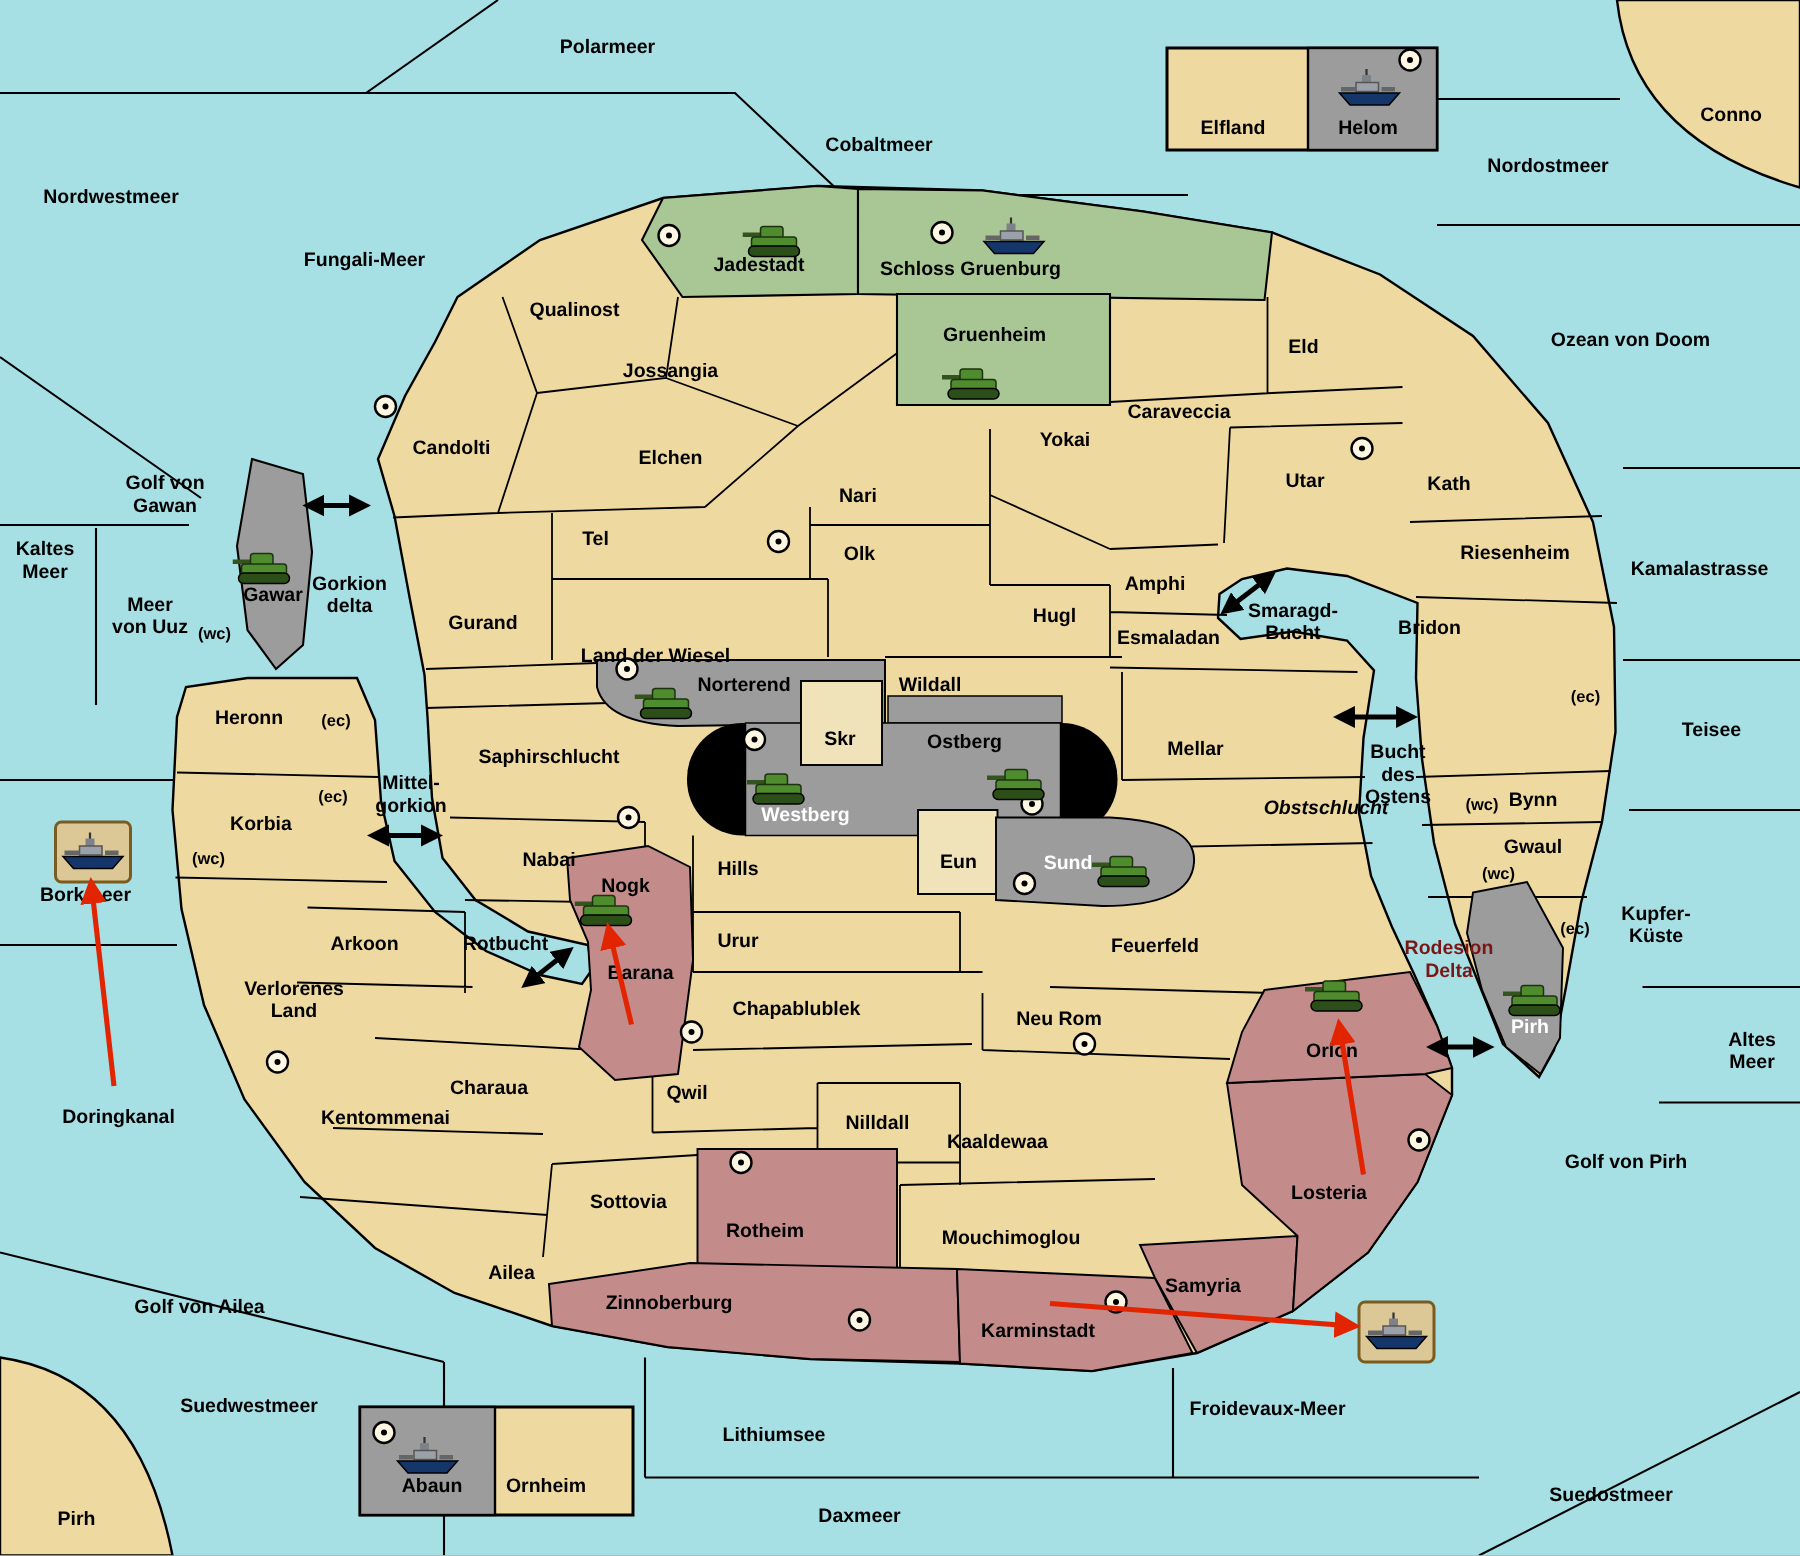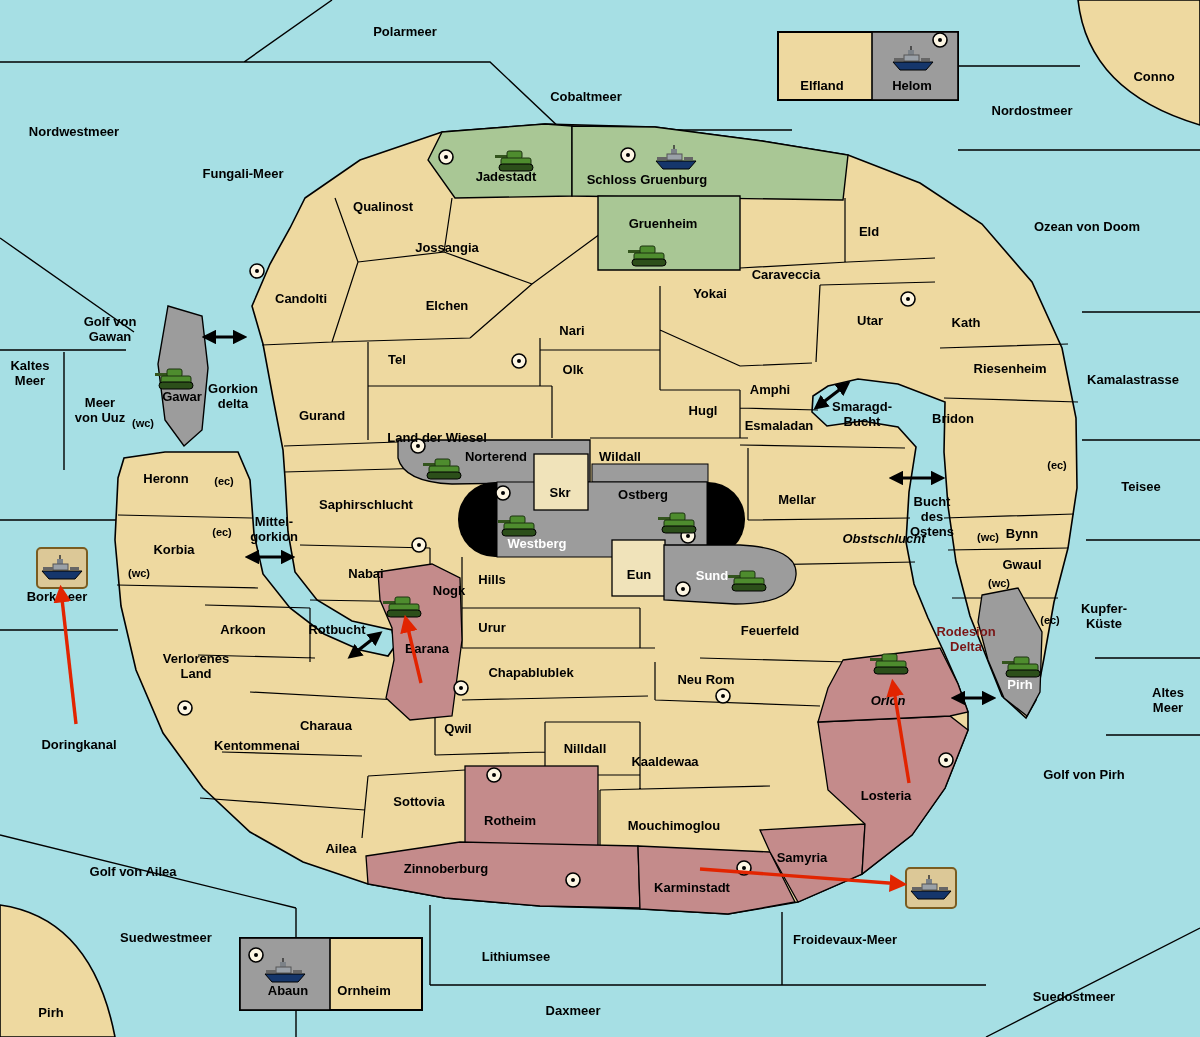--- a/index.html
+++ b/index.html
@@ -243,38 +243,38 @@
       <div class="lbl region light" style="left: 537px; top: 544px;">Westberg</div>
       <div class="lbl region" style="left: 797px; top: 500px;">Mellar</div>
       <div class="lbl region" style="left: 884px; top: 539px; font-style: italic;">Obstschlucht</div>
       <div class="lbl region" style="left: 639px; top: 575px;">Eun</div>
       <div class="lbl region light" style="left: 712px; top: 576px;">Sund</div>
       <div class="lbl region" style="left: 492px; top: 628px;">Urur</div>
       <div class="lbl region" style="left: 770px; top: 631px;">Feuerfeld</div>
       <div class="lbl region" style="left: 243px; top: 630px;">Arkoon</div>
       <div class="lbl region" style="left: 196px; top: 667px;">Verlorenes
 Land</div>
-      <div class="lbl region" style="left: 417px; top: 591px; margin-left: 32px;">Nogk</div>
+      <div class="lbl region" style="left: 417px; top: 591px;">Nogk</div>
       <div class="lbl region" style="left: 427px; top: 649px;">Barana</div>
       <div class="lbl region" style="left: 531px; top: 673px;">Chapablublek</div>
       <div class="lbl region" style="left: 706px; top: 680px;">Neu Rom</div>
       <div class="lbl region" style="left: 458px; top: 729px;">Qwil</div>
       <div class="lbl region" style="left: 575px; top: 749px; padding-left: 20px;">Nilldall</div>
       <div class="lbl region" style="left: 665px; top: 762px;">Kaaldewaa</div>
       <div class="lbl region" style="left: 326px; top: 726px;">Charaua</div>
       <div class="lbl region" style="left: 257px; top: 746px;">Kentommenai</div>
       <div class="lbl region" style="left: 419px; top: 802px;">Sottovia</div>
       <div class="lbl region" style="left: 510px; top: 821px;">Rotheim</div>
       <div class="lbl region" style="left: 674px; top: 826px;">Mouchimoglou</div>
       <div class="lbl region" style="left: 341px; top: 849px;">Ailea</div>
       <div class="lbl region" style="left: 446px; top: 869px;">Zinnoberburg</div>
       <div class="lbl region" style="left: 692px; top: 888px;">Karminstadt</div>
       <div class="lbl region" style="left: 802px; top: 858px;">Samyria</div>
       <div class="lbl region" style="left: 886px; top: 796px;">Losteria</div>
-      <div class="lbl region" style="left: 888px; top: 701px; font-style: italic;">Orlon</div>
+      <div class="lbl region" style="left: 888px; top: 701px;">Orlon</div>
       <div class="lbl region light" style="left: 1020px; top: 685px;">Pirh</div>
       <div class="lbl region" style="left: 1022px; top: 565px;">Gwaul</div>
       <div class="lbl region" style="left: 1022px; top: 534px;">Bynn</div>
       <div class="lbl region" style="left: 182px; top: 397px;">Gawar</div>
       <div class="lbl region" style="left: 496px; top: 457px;">Norterend</div>
       <div class="lbl region" style="left: 663px; top: 224px;">Gruenheim</div>
       <div class="lbl region" style="left: 506px; top: 177px;">Jadestadt</div>
       <div class="lbl region" style="left: 647px; top: 180px;">Schloss Gruenburg</div>
       <div class="lbl region" style="left: 822px; top: 86px;">Elfland</div>
       <div class="lbl region" style="left: 912px; top: 86px;">Helom</div>

